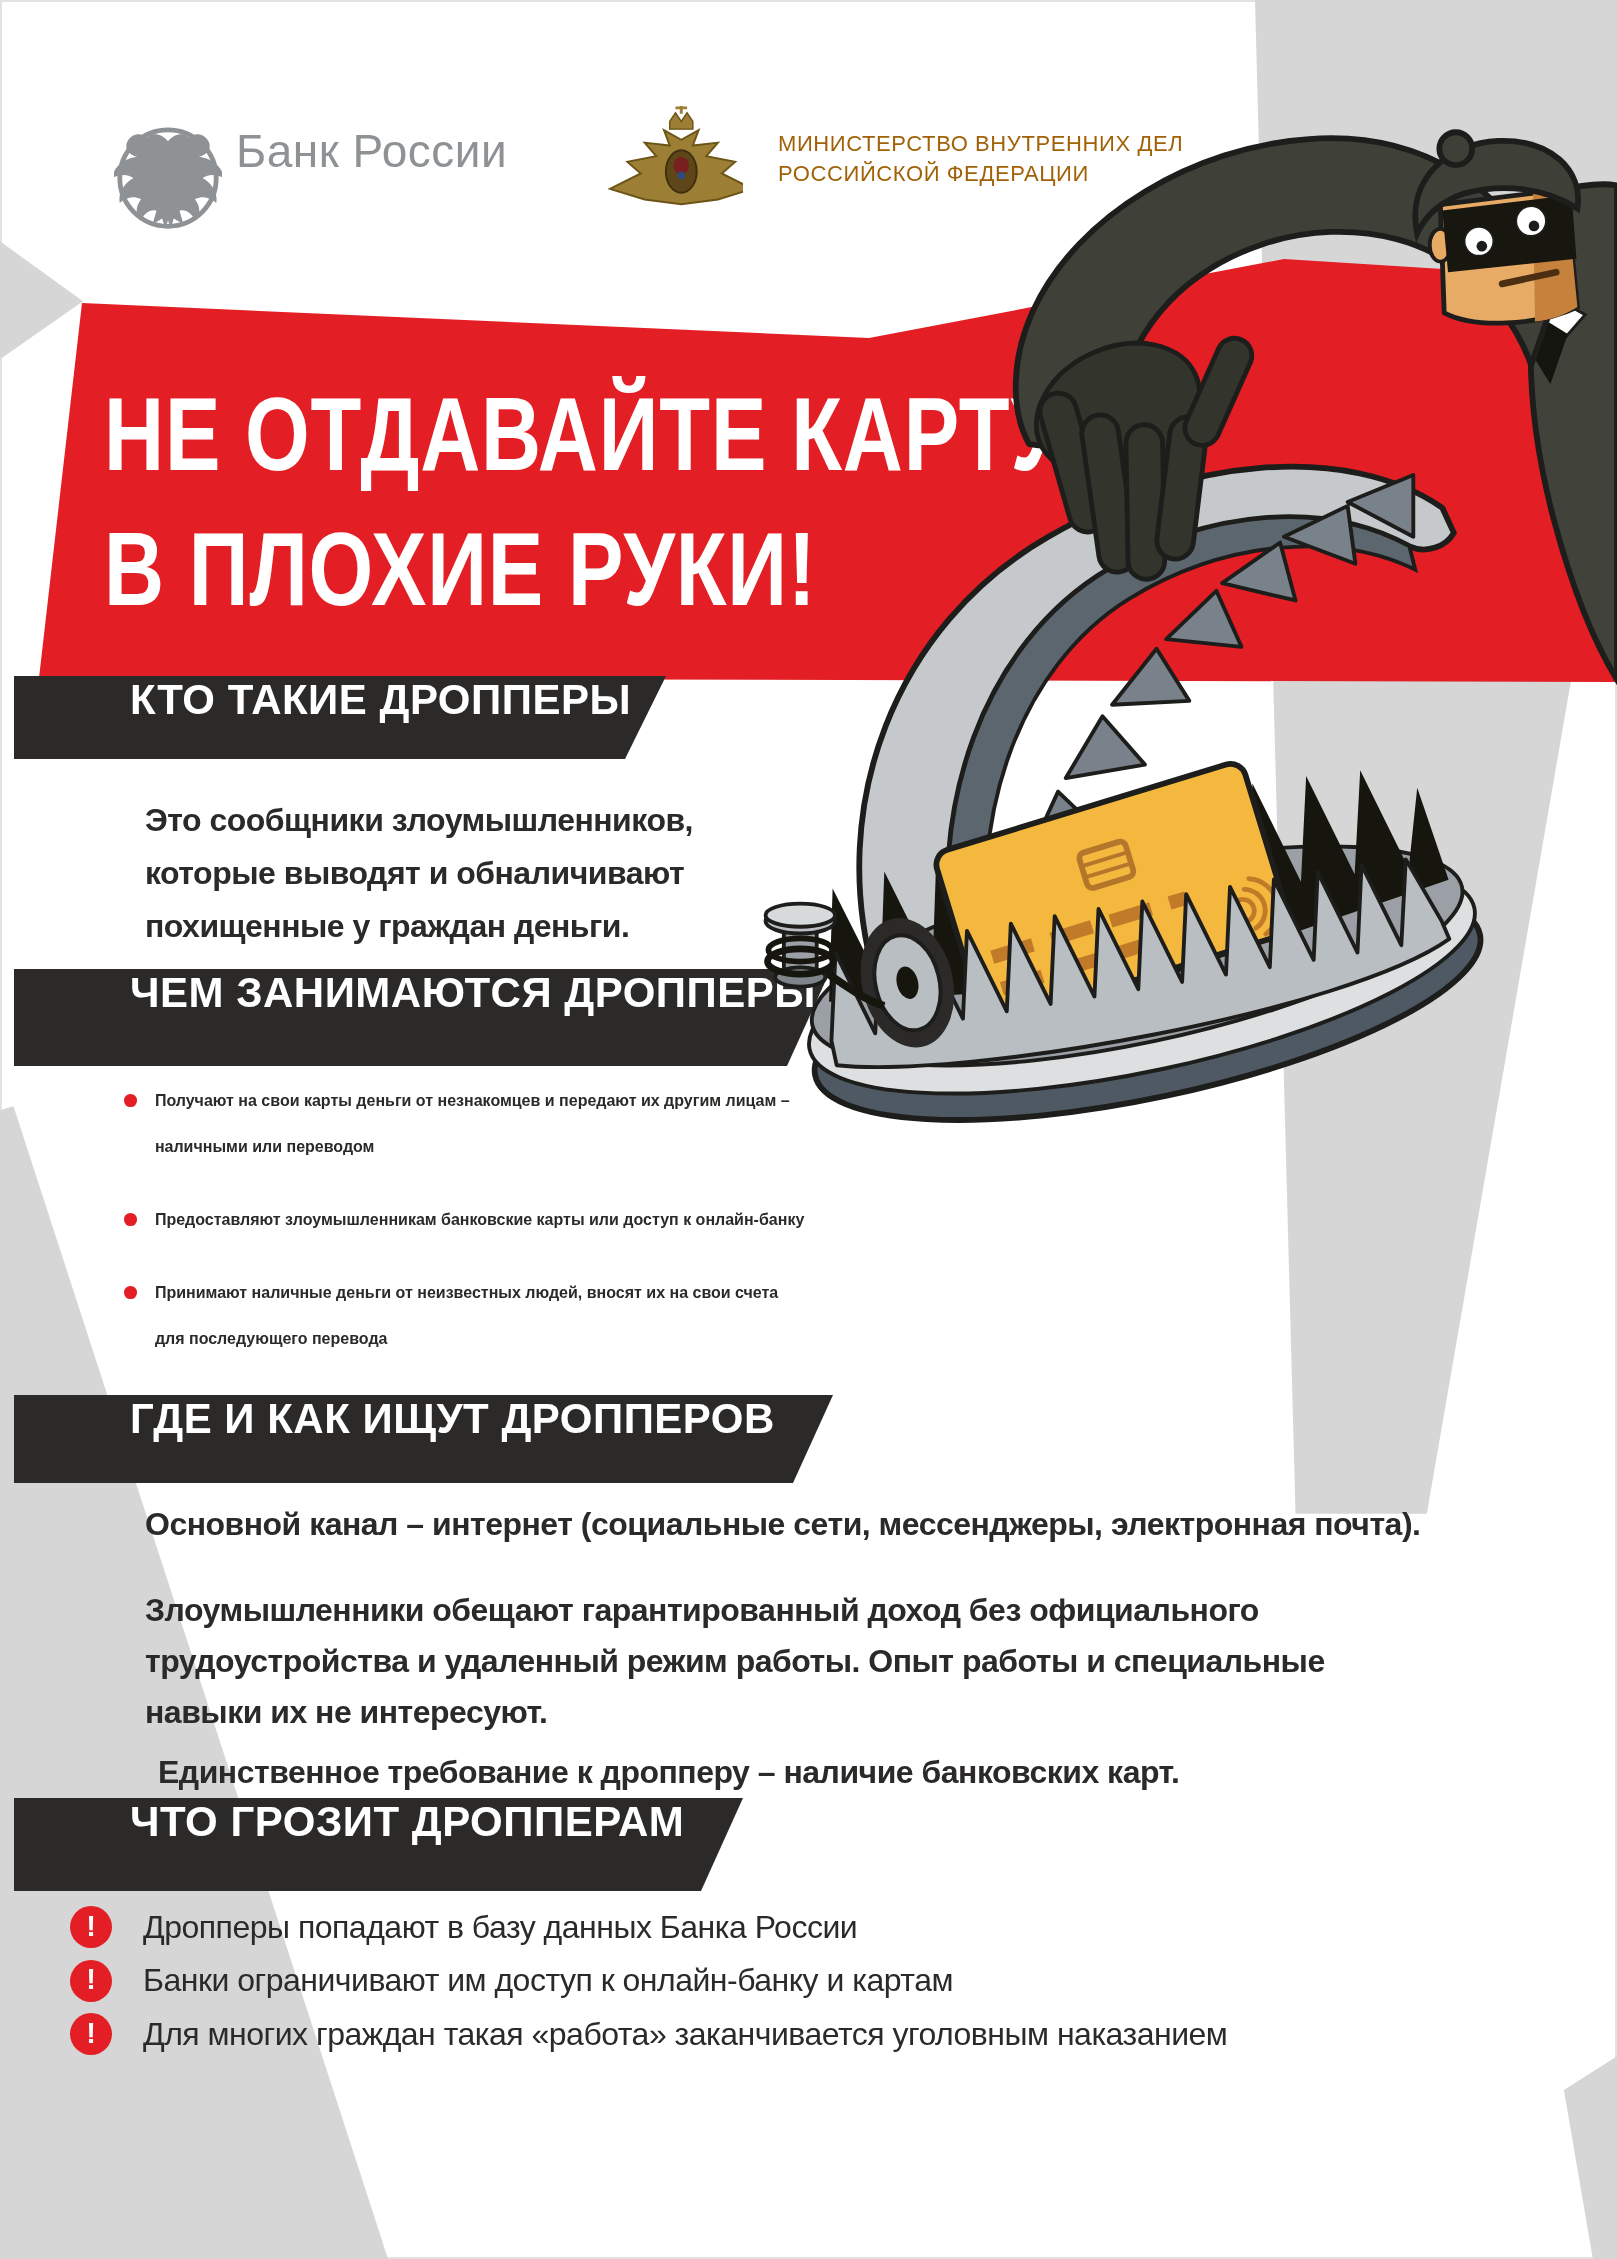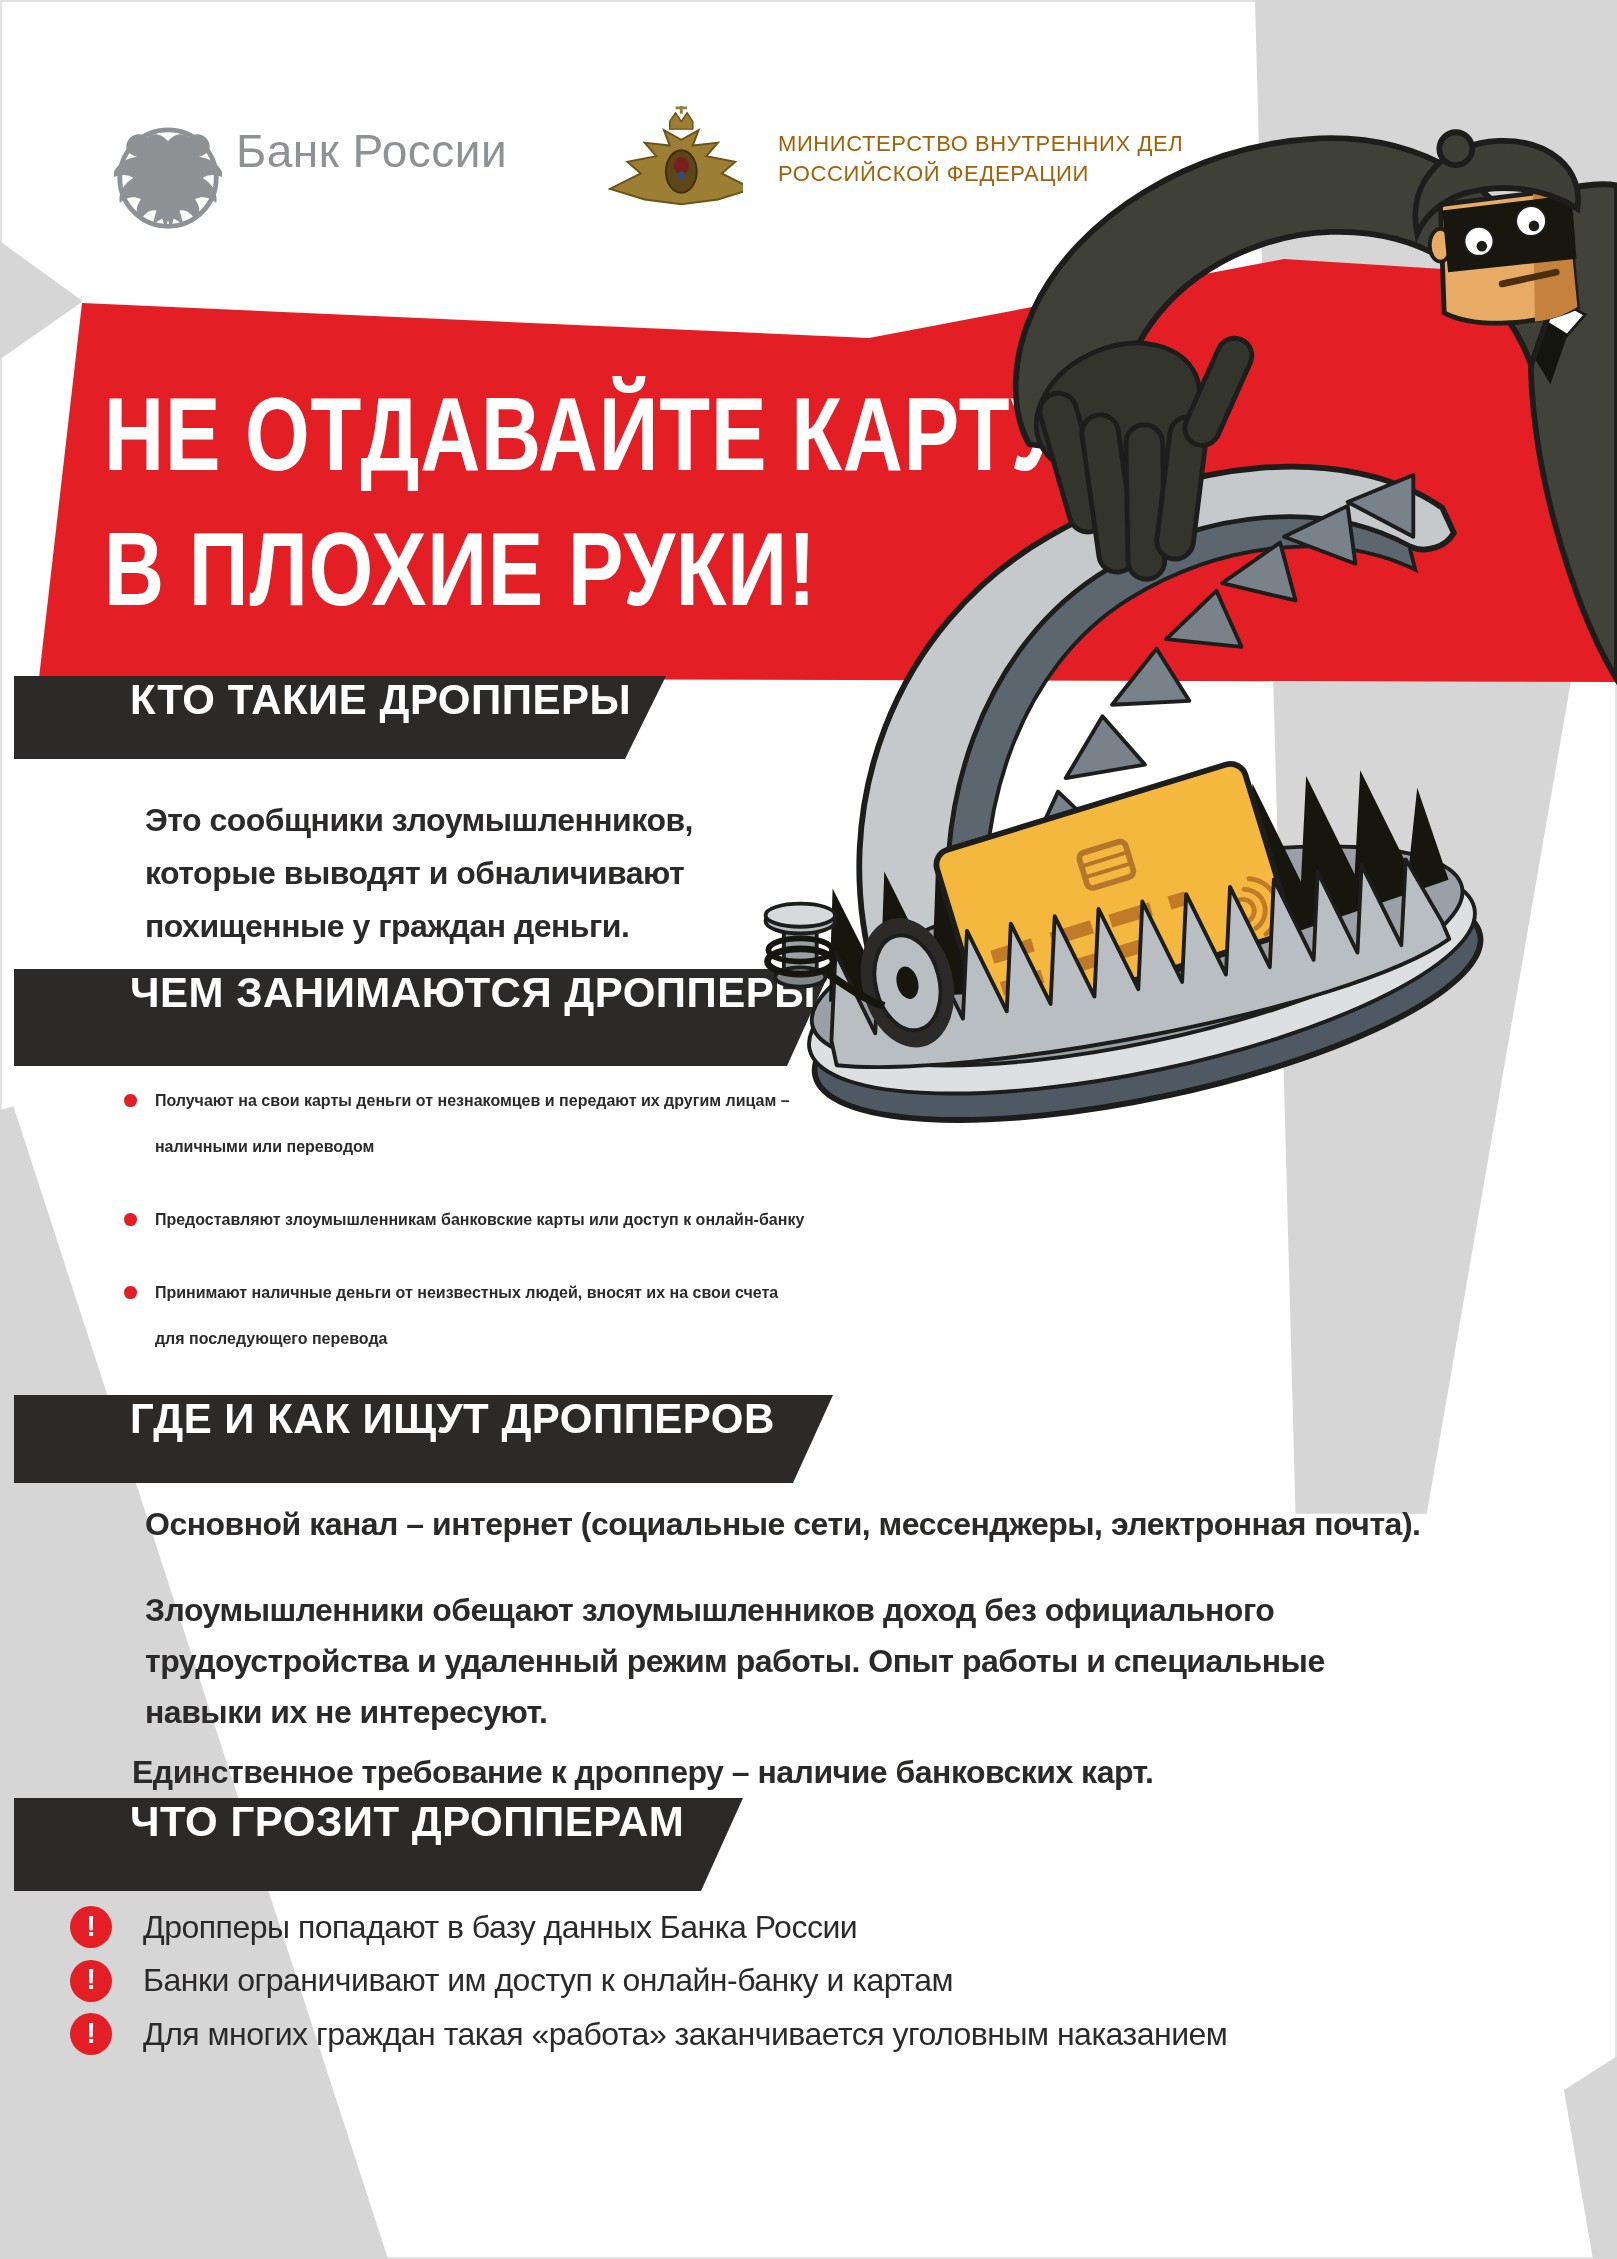--- a/index.html
+++ b/index.html
@@ -38,21 +38,21 @@
   #b3{top:1395px;width:830px;height:88px;clip-path:polygon(0 0,819px 0,779px 100%,0 100%);}
   #b4{top:1798px;width:743px;height:93px;clip-path:polygon(0 0,729px 0,687px 100%,0 100%);}
 
   
   .txt{position:absolute;z-index:2;color:#2b2a29;font-weight:700;font-size:32px;letter-spacing:-0.5px;}
   .txt .ln{line-height:53px;white-space:nowrap;}
   #s1-text{left:145px;top:794px;}
   #s3-p1{left:145px;top:1498px;}
   #s3-p2{left:145px;top:1585px;}
   #s3-p2 .ln{line-height:51px;}
-  #s3-p3{left:132px;top:1746px;}
+  #s3-p3{left:158px;top:1746px;}
 
   
   .bullets{position:absolute;left:124px;top:1078px;z-index:2;}
   .bullet{display:flex;gap:18.3px;margin-bottom:27px;}
   .dot{flex:none;width:12.6px;height:12.6px;border-radius:50%;background:#e31e24;margin-top:16.4px;}
   .bullet .ln{line-height:46px;white-space:nowrap;color:#2b2a29;font-weight:700;}
 
   
   .warnings{position:absolute;left:70px;top:1906px;z-index:2;}
   .warn{display:flex;align-items:center;gap:31px;margin-bottom:11.6px;height:42px;}
@@ -139,21 +139,21 @@
         <div class="ln">Принимают наличные деньги от неизвестных людей, вносят их на свои счета</div>
         <div class="ln">для последующего перевода</div>
       </div>
     </div>
   </div>
 
   <div class="txt" id="s3-p1">
     <div class="ln">Основной канал – интернет (социальные сети, мессенджеры, электронная почта).</div>
   </div>
   <div class="txt" id="s3-p2">
-    <div class="ln">Злоумышленники обещают злоумышленников доход без официального</div>
+    <div class="ln">Злоумышленники обещают гарантированный доход без официального</div>
     <div class="ln">трудоустройства и удаленный режим работы. Опыт работы и специальные</div>
     <div class="ln">навыки их не интересуют.</div>
   </div>
   <div class="txt" id="s3-p3">
     <div class="ln">Единственное требование к дропперу – наличие банковских карт.</div>
   </div>
 
   <div class="warnings">
     <div class="warn">
       <span class="warn-icon">!</span>

